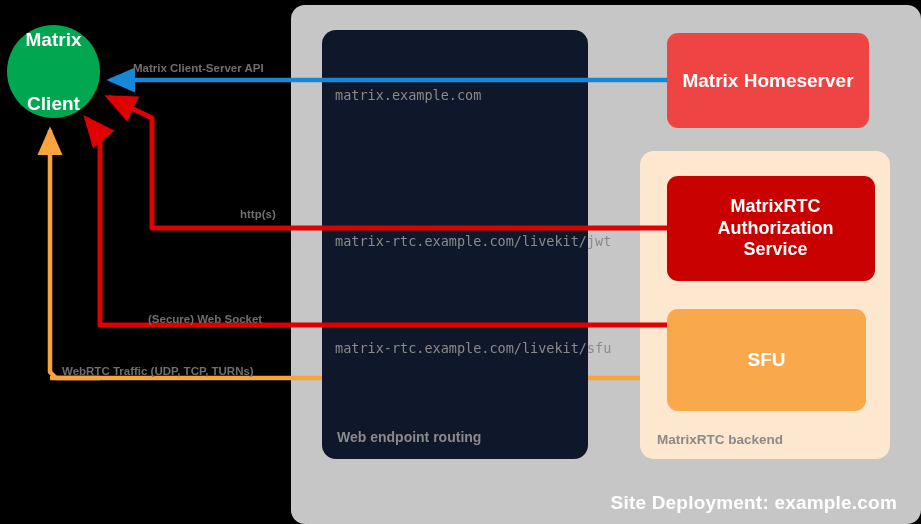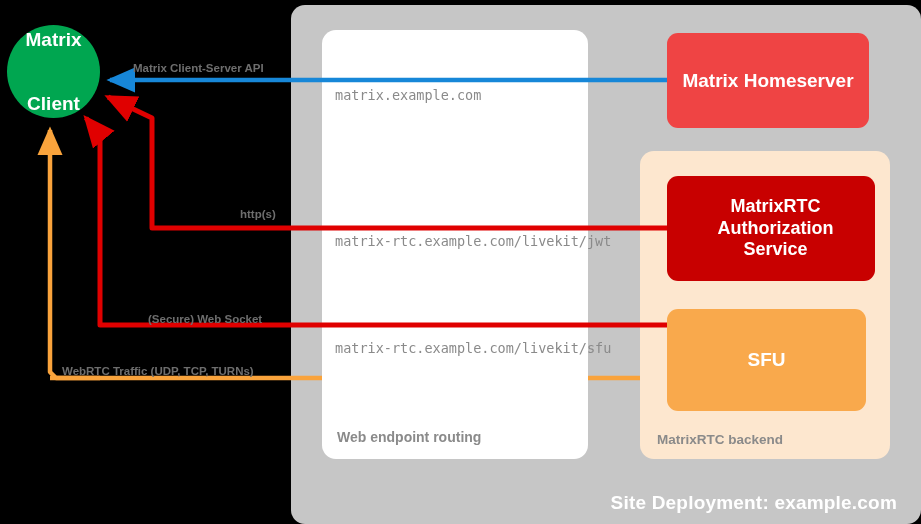--- a/index.html
+++ b/index.html
@@ -39,21 +39,21 @@
     white-space: nowrap;
     text-align: center;
   }
 
   .routing-box {
     position: absolute;
     left: 322px;
     top: 30px;
     width: 266px;
     height: 429px;
-    background: #ffffff;
+    background: #0f172a;
     border-radius: 14px;
     z-index: 2;
   }
   .routing-label {
     position: absolute;
     left: 15px;
     bottom: 14px;
     font-size: 14px;
     font-weight: bold;
     color: #8a8a8a;

